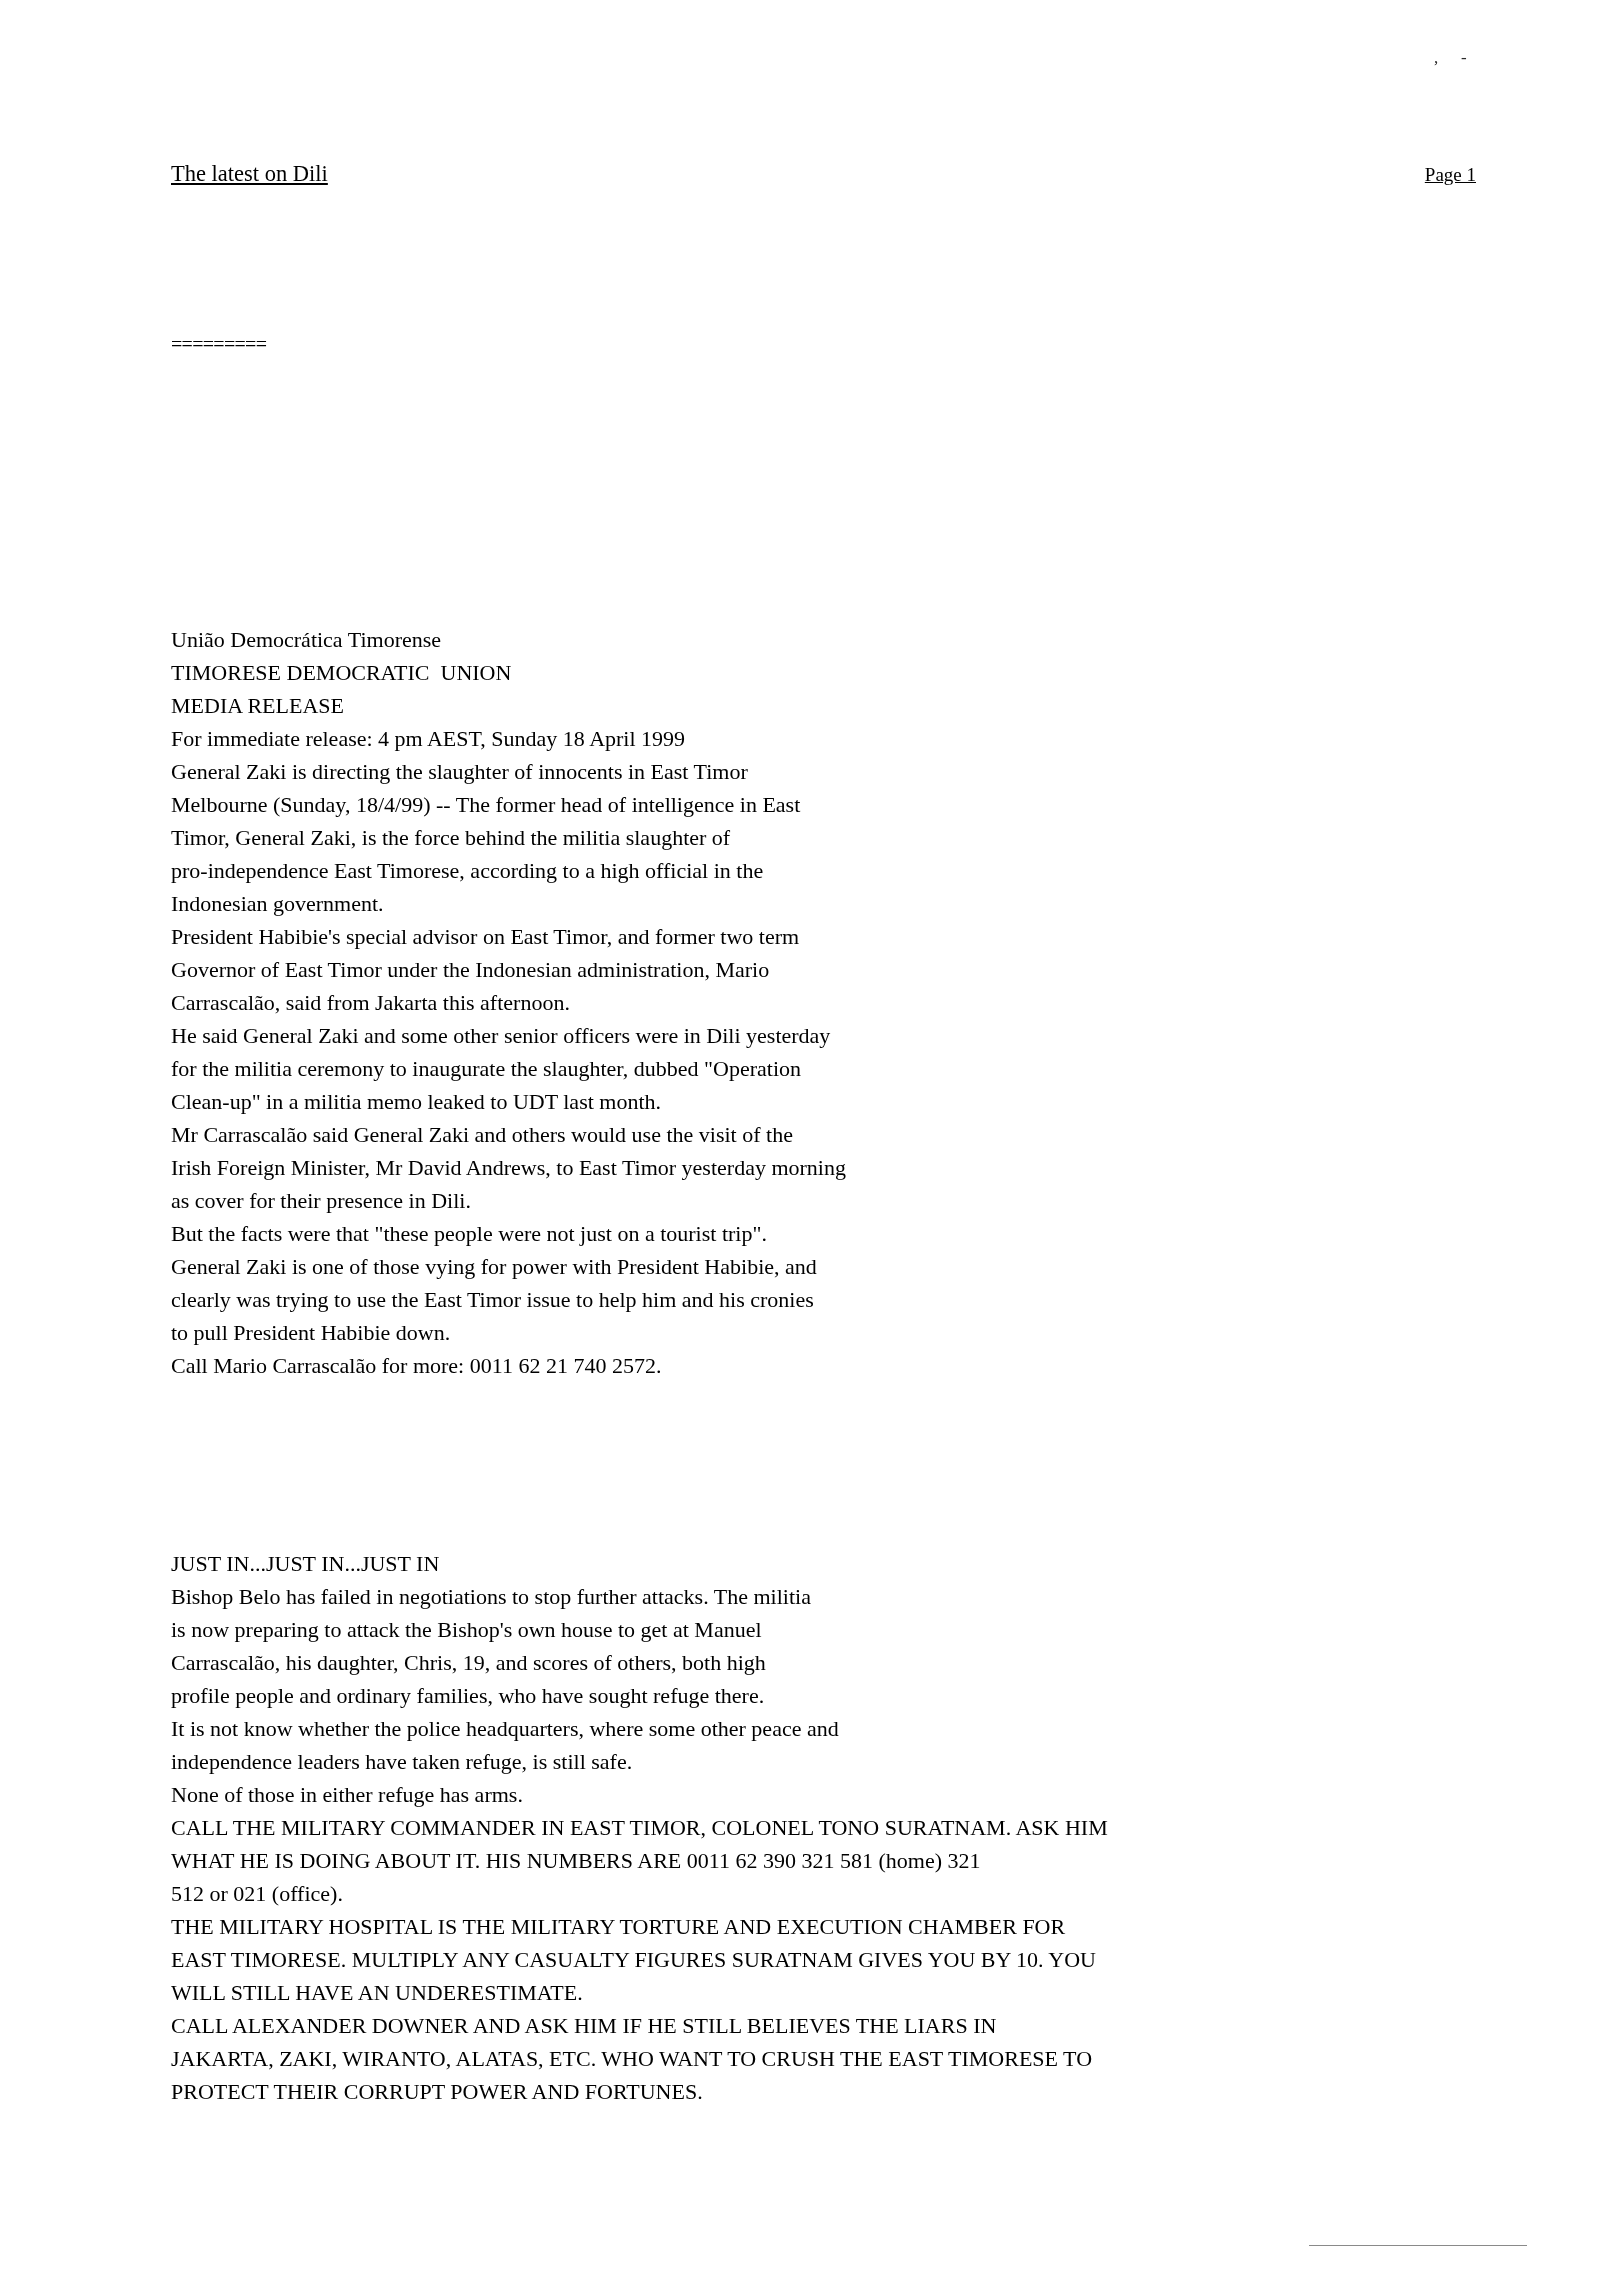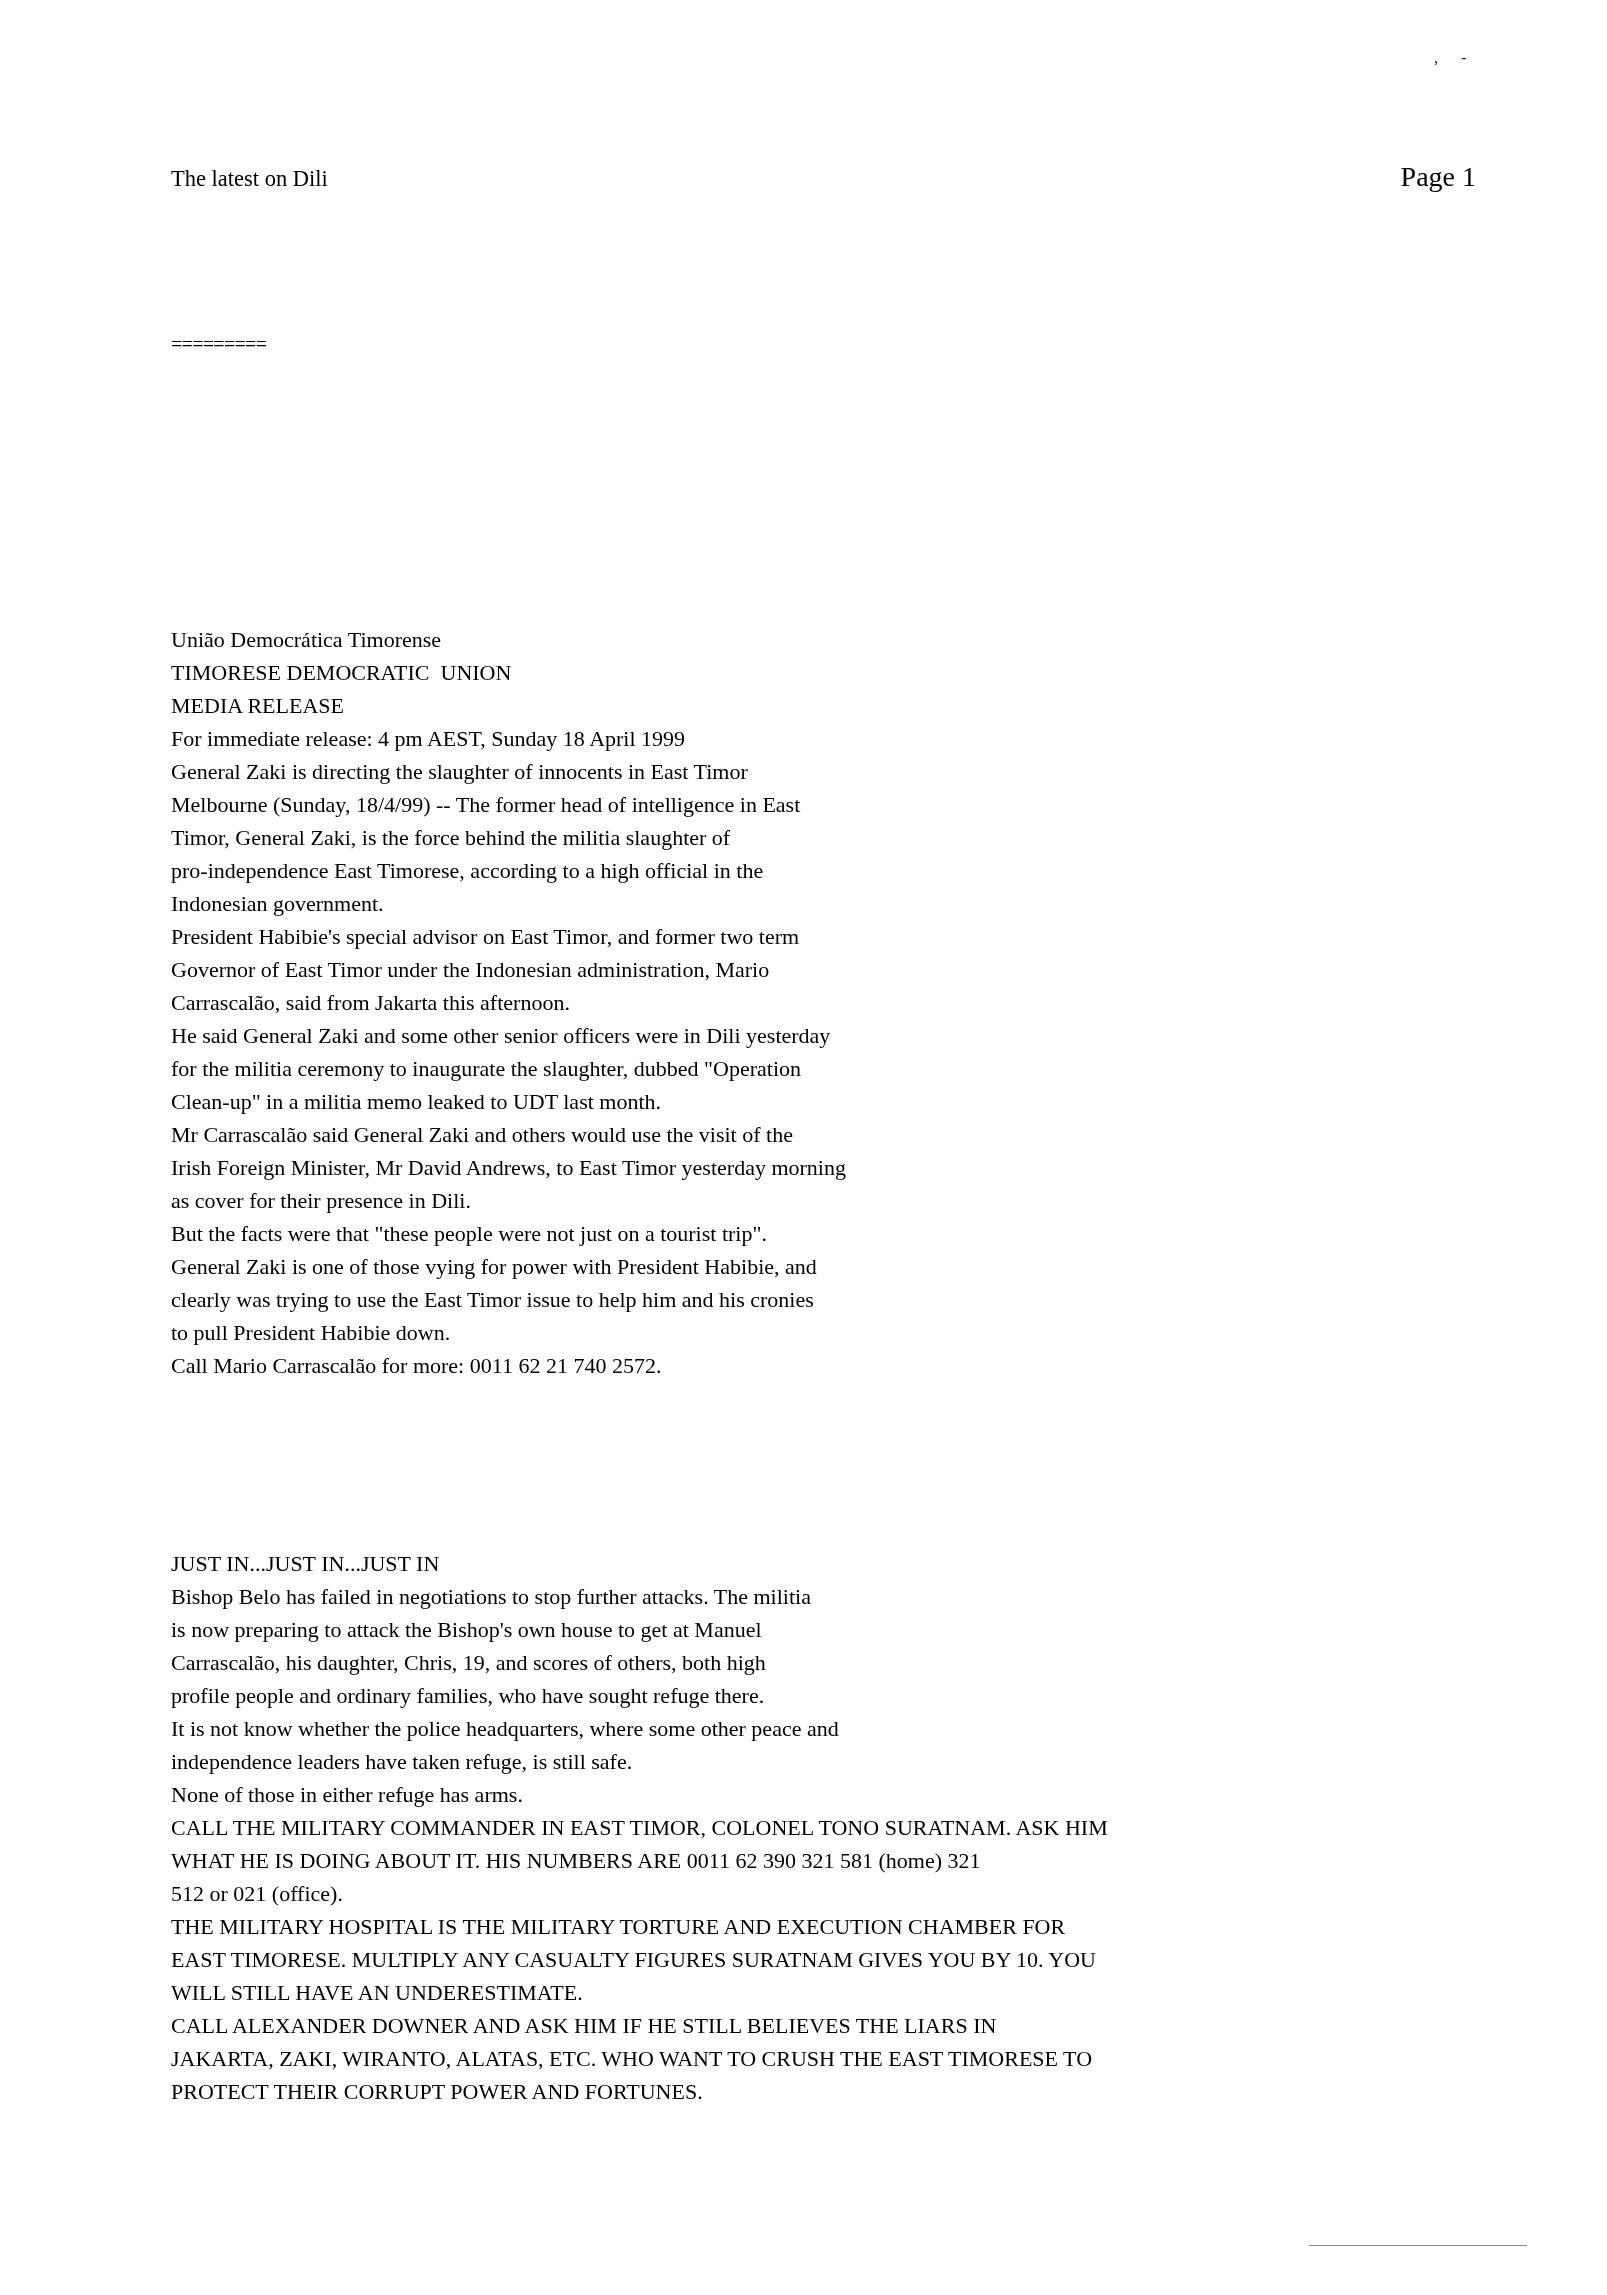--- a/index.html
+++ b/index.html
@@ -30,26 +30,27 @@
   .header {
     position: absolute;
     top: 162px;
     left: 171px;
     right: 132px;
     display: flex;
     justify-content: space-between;
     align-items: baseline;
     font-size: 22.5px;
     line-height: 1.1;
+    text-decoration: underline;
   }
   .header .doc-title {
     font-size: 22.5px;
   }
   .header .page-num {
-    font-size: 28px;
+    font-size: 19px;
   }
   .body-block {
     position: absolute;
     top: 264px;
     left: 171px;
     width: 1269px;
     font-size: 22px;
     line-height: 33px;
     white-space: pre-wrap;
   }

